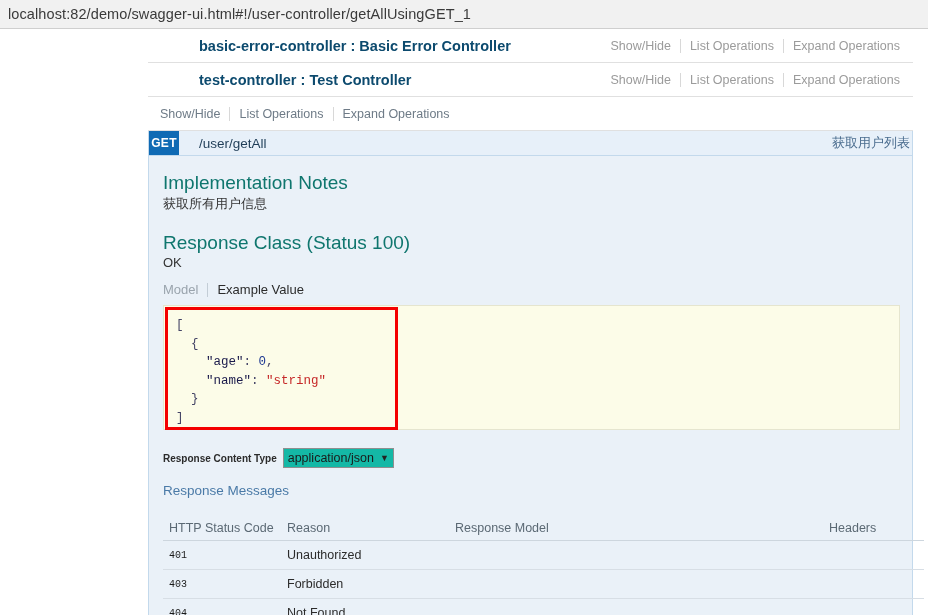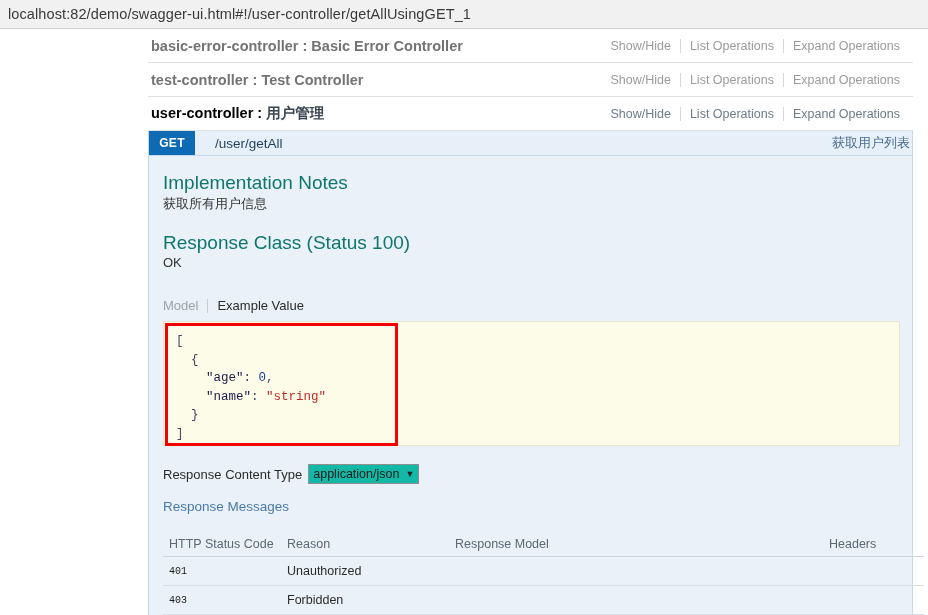--- a/index.html
+++ b/index.html
@@ -55,21 +55,21 @@
     box-sizing: border-box;
     background: #ffffff;
   }
   .resource-title {
     font-size: 14.5px;
     font-weight: bold;
     white-space: nowrap;
   }
   .resource-title .rname { }
   .resource-title .rdesc { font-weight: bold; }
-  .resource.muted .resource-title { color: #737373; }
+  .resource.muted .resource-title { color: #0c4a6e; margin-left: 48px; }
   .resource.active .resource-title .rname { color: #000000; }
   .resource.active .resource-title .rdesc { color: #3b4652; }
 
   .resource-ops {
     display: flex;
     align-items: center;
     font-size: 12.5px;
     white-space: nowrap;
   }
   .resource-ops a {
@@ -96,21 +96,21 @@
     background: #e7f0f9;
     height: 24px;
     border-bottom: 1px solid #c3d9ec;
   }
   .http-method {
     background: #0f6ab4;
     color: #ffffff;
     font-size: 12px;
     font-weight: bold;
     letter-spacing: 0.3px;
-    width: 46px;
+    width: 30px;
     height: 24px;
     display: flex;
     align-items: center;
     justify-content: center;
   }
   .op-path {
     font-size: 13.5px;
     color: #1f3d57;
     padding-left: 20px;
     flex: 1;
@@ -138,21 +138,21 @@
     font-size: 13px;
     color: #333333;
   }
   .spacer-16 { height: 19px; }
 
   
   .model-tabs {
     display: flex;
     align-items: center;
     font-size: 13px;
-    margin-top: 28px;
+    margin-top: 12px;
   }
   .model-tabs .tab {
     padding: 0 9px 0 0;
     color: #9aa4ad;
     text-decoration: none;
   }
   .model-tabs .tab.first { padding-left: 0; }
   .model-tabs .tabsep {
     width: 1px;
     height: 14px;
@@ -199,23 +199,24 @@
     pointer-events: none;
   }
 
   
   .rct-row {
     display: flex;
     align-items: center;
     margin-top: 18px;
   }
   .rct-label {
-    font-size: 13px;
+    font-size: 10px;
     color: #2b2b2b;
     margin-right: 6px;
+    font-weight: bold;
   }
   .rct-select {
     font-family: "Liberation Sans", sans-serif;
     font-size: 12.5px;
     color: #1a1a1a;
     background: #14b8a6;
     border: 1px solid #8f8f8f;
     padding: 1px 4px 1px 4px;
     height: 20px;
     display: flex;
@@ -310,23 +311,20 @@
       <div class="resource-ops">
         <a href="#">Show/Hide</a>
         <span class="sep"></span>
         <a href="#">List Operations</a>
         <span class="sep"></span>
         <a href="#">Expand Operations</a>
       </div>
     </div>
 
     <div class="resource active">
-      <div class="resource-title">
-        <span class="rname">user-controller</span><span> : </span><span class="rdesc">用户管理</span>
-      </div>
       <div class="resource-ops">
         <a href="#">Show/Hide</a>
         <span class="sep"></span>
         <a href="#">List Operations</a>
         <span class="sep"></span>
         <a href="#">Expand Operations</a>
       </div>
     </div>
 
     <div class="operation">

